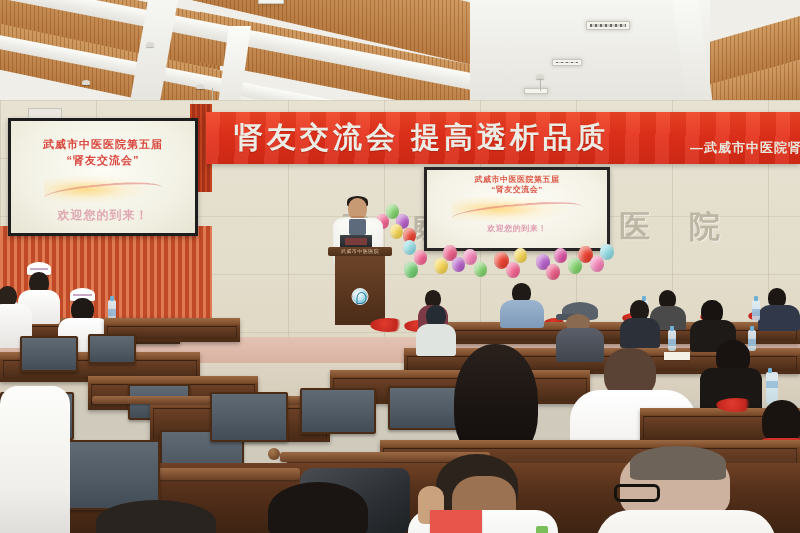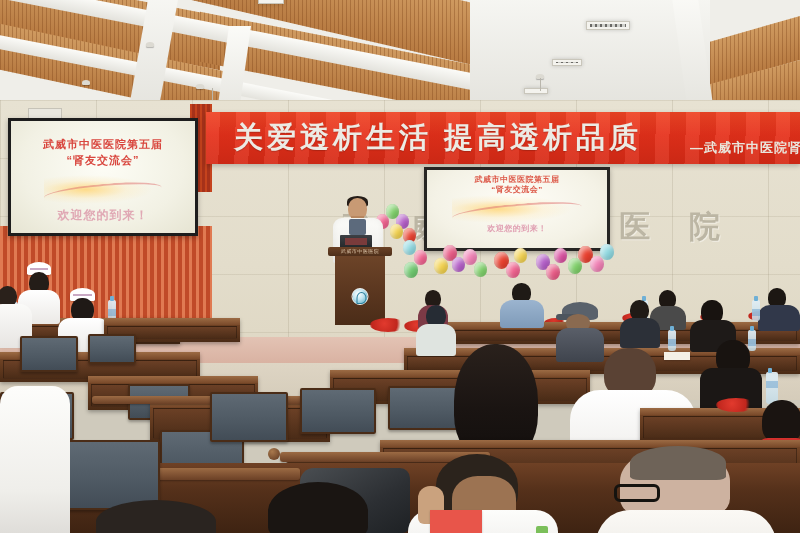--- a/index.html
+++ b/index.html
@@ -387,21 +387,21 @@
     <span>威</span>
     <span style="opacity:.22">市</span>
     <span style="opacity:.22">中</span>
     <span>医</span>
     <span>院</span>
   </div>
 
   <div class="banner-pole"></div>
   <div class="banner">
     <div class="banner-fold"></div>
-    <div class="banner-text">关爱透析生活  提高透析品质</div>
+    <div class="banner-text">肾友交流会  提高透析品质</div>
     <div class="banner-attr">—武威市中医院肾</div>
   </div>
 
   <div class="projector-box"></div>
   <div class="screen-left shadowsoft">
     <div class="surface">
       <div class="slide-swoosh"></div>
       <div class="slide-t1">武威市中医医院第五届</div>
       <div class="slide-t2">“肾友交流会”</div>
       <div class="slide-t3">欢迎您的到来！</div>

